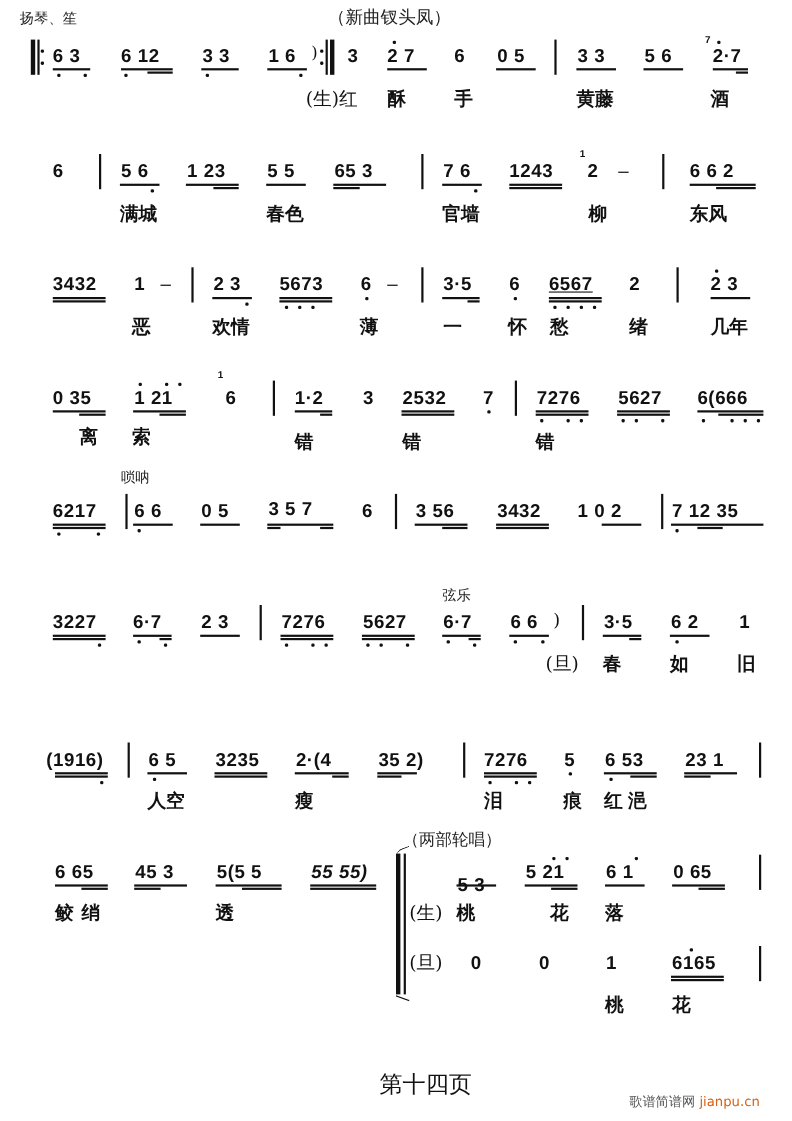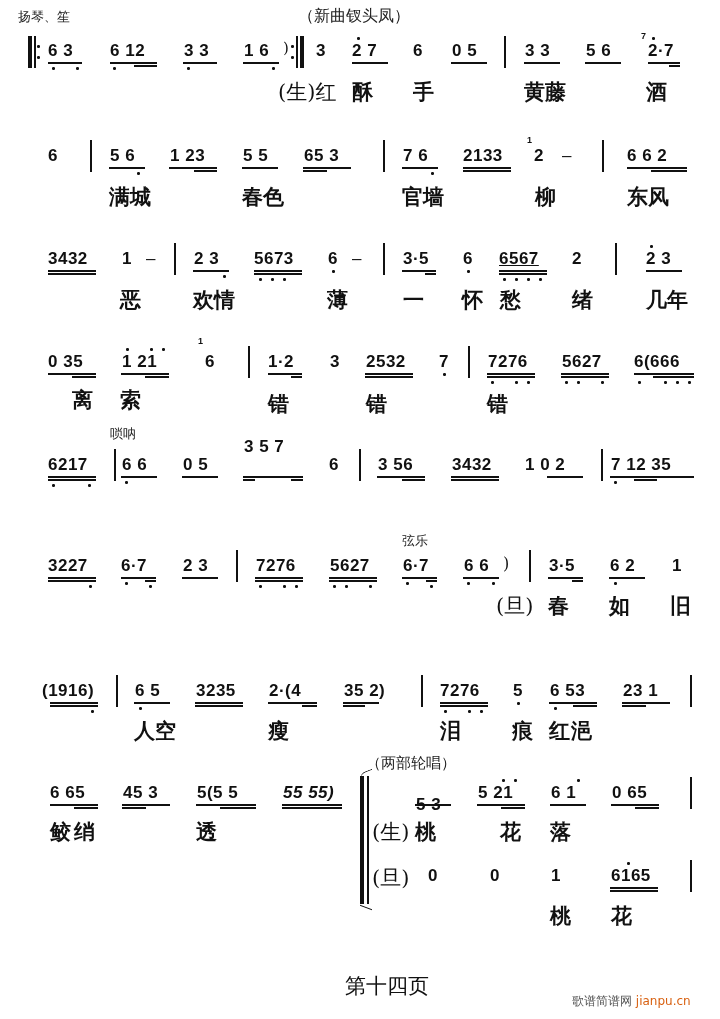--- a/index.html
+++ b/index.html
@@ -2,21 +2,21 @@
 <html><head>
 <meta charset="utf-8">
 <style>
   * { margin: 0; padding: 0; box-sizing: border-box; }
   html, body { width: 720px; height: 1019px; background: #ffffff; overflow: hidden; }
   body { position: relative; font-family: "Liberation Sans", "DejaVu Sans", sans-serif; color: #111; }
   .abs { position: absolute; }
   .small { font-family: "DejaVu Sans", sans-serif; font-size: 13px; color: #222; }
   .title { font-family: "DejaVu Serif", serif; font-size: 16px; color: #222; }
   .note { position: absolute; font-family: "Liberation Sans", sans-serif; font-weight: bold; font-size: 17px; white-space: pre; letter-spacing: 0.5px; }
-  .lyric { position: absolute; font-family: "DejaVu Sans", sans-serif; font-weight: bold; font-size: 21px; white-space: nowrap; }
+  .lyric { position: absolute; font-family: "DejaVu Sans", sans-serif; font-weight: bold; font-size: 17px; white-space: nowrap; }
   .ul1 { position: absolute; height: 1.5px; background: #111; }
   .dot { position: absolute; width: 2.5px; height: 2.5px; background: #111; border-radius: 50%; }
   .bar { position: absolute; width: 1.5px; background: #111; }
   .thick { position: absolute; width: 4px; background: #111; }
   .grace { position: absolute; font-family: "Liberation Sans", sans-serif; font-size: 9px; font-weight: bold; }
   .paren { position: absolute; font-family: "DejaVu Serif", serif; font-size: 18px; }
   .footer { font-family: "DejaVu Serif", serif; font-size: 21px; }
   .watermark { font-family: "DejaVu Sans", sans-serif; font-size: 12px; color: #555; }
   .watermark .url { color: #d86010; }
 </style>
@@ -91,21 +91,21 @@
   <div class="ul1" style="left:194px;top:170px;width:23px;"></div>
   <div class="note" style="left:243px;top:146px;">5 5</div>
   <div class="ul1" style="left:242px;top:167px;width:36px;"></div>
   <div class="note" style="left:304px;top:146px;">65 3</div>
   <div class="ul1" style="left:303px;top:167px;width:48px;"></div>
   <div class="ul1" style="left:303px;top:170px;width:24px;"></div>
   <div class="bar" style="left:383px;top:140px;height:32px;"></div>
   <div class="note" style="left:403px;top:146px;">7 6</div>
   <div class="ul1" style="left:402px;top:167px;width:36px;"></div>
   <div class="dot" style="left:431px;top:172px;"></div>
-  <div class="note" style="left:463px;top:146px;">2133</div>
+  <div class="note" style="left:463px;top:146px;">1243</div>
   <div class="ul1" style="left:463px;top:167px;width:48px;"></div>
   <div class="ul1" style="left:463px;top:170px;width:48px;"></div>
   <div class="grace" style="left:527px;top:135px;">1</div>
   <div class="note" style="left:534px;top:146px;">2</div>
   <div class="note" style="left:562px;top:146px;font-weight:normal;">–</div>
   <div class="bar" style="left:602px;top:140px;height:32px;"></div>
   <div class="note" style="left:627px;top:146px;">6 6 2</div>
   <div class="ul1" style="left:627px;top:167px;width:60px;"></div>
   <div class="ul1" style="left:651px;top:170px;width:36px;"></div>
 
@@ -220,21 +220,21 @@
   <div class="ul1" style="left:48px;top:476px;width:48px;"></div>
   <div class="ul1" style="left:48px;top:479px;width:48px;"></div>
   <div class="dot" style="left:52px;top:484px;"></div>
   <div class="dot" style="left:88px;top:484px;"></div>
   <div class="bar" style="left:114px;top:449px;height:32px;"></div>
   <div class="note" style="left:122px;top:455px;">6 6</div>
   <div class="ul1" style="left:121px;top:476px;width:36px;"></div>
   <div class="dot" style="left:125px;top:481px;"></div>
   <div class="note" style="left:183px;top:455px;">0 5</div>
   <div class="ul1" style="left:182px;top:476px;width:36px;"></div>
-  <div class="note" style="left:244px;top:437px;">3 5 7</div>
+  <div class="note" style="left:244px;top:453px;">3 5 7</div>
   <div class="ul1" style="left:243px;top:476px;width:60px;"></div>
   <div class="ul1" style="left:243px;top:479px;width:12px;"></div>
   <div class="ul1" style="left:291px;top:479px;width:12px;"></div>
   <div class="note" style="left:329px;top:455px;">6</div>
   <div class="bar" style="left:359px;top:449px;height:32px;"></div>
   <div class="note" style="left:378px;top:455px;">3 56</div>
   <div class="ul1" style="left:377px;top:476px;width:48px;"></div>
   <div class="ul1" style="left:402px;top:479px;width:23px;"></div>
   <div class="note" style="left:452px;top:455px;">3432</div>
   <div class="ul1" style="left:451px;top:476px;width:48px;"></div>

